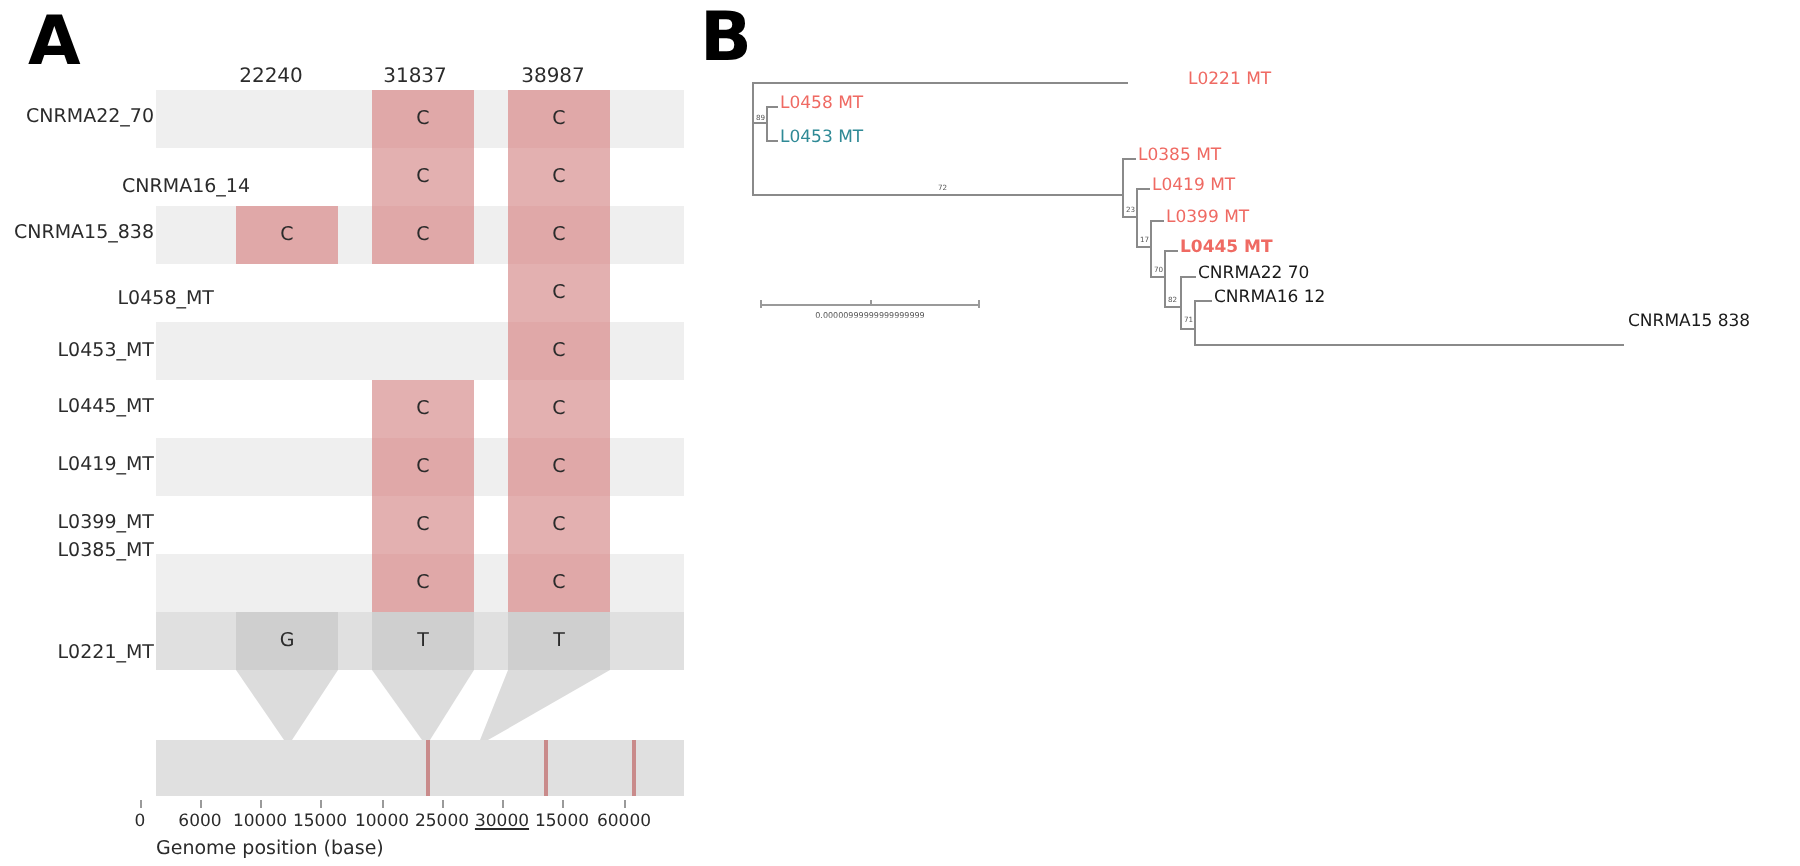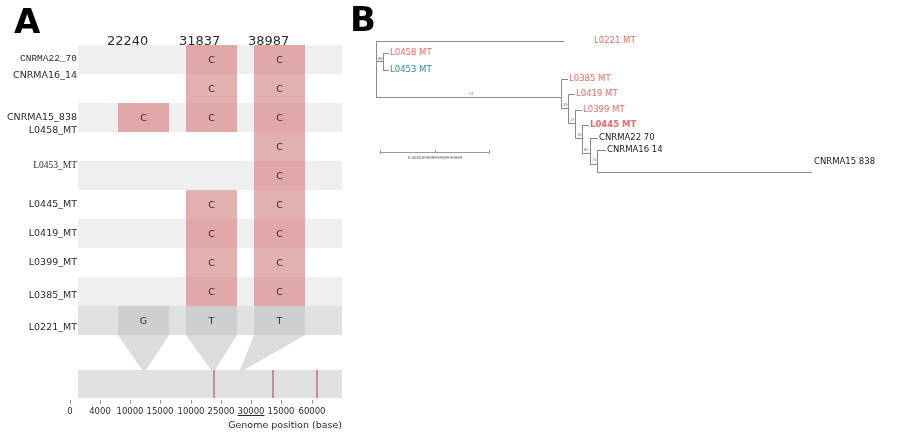--- a/index.html
+++ b/index.html
@@ -6,37 +6,37 @@
   body{width:900px;height:433px;background:#ffffff;
        font-family:"DejaVu Sans","Liberation Sans",sans-serif;
        overflow:hidden;position:relative;}
   .panel-letter{position:absolute;font-weight:bold;font-size:34px;color:#000;
                 line-height:1;font-family:"DejaVu Sans","Liberation Sans",sans-serif;}
   #panelA{left:14px;top:4px;}
   #panelB{left:348px;top:2px;}
 
   
   #heatmap-panel{position:absolute;left:0;top:0;width:350px;height:433px;}
-  .col-header{position:absolute;font-size:13px;color:#2b2b2b;text-align:left;
+  .col-header{position:absolute;font-size:10px;color:#2b2b2b;text-align:center;
               white-space:nowrap;top:33px;}
   .row-label{position:absolute;font-size:9.5px;color:#2b2b2b;text-align:right;
              white-space:nowrap;right:0;width:100%;}
   .row-label-wrap{position:absolute;left:0;width:77px;height:14px;}
   .hm-stripe{position:absolute;background:#efefef;}
   .hm-cell{position:absolute;display:flex;align-items:center;justify-content:center;
            font-size:9.5px;color:#2b2b2b;}
   .hm-cell.alt{background:#e0a8a8;}
   .hm-cell.base{background:#e3b0b0;}
   .hm-cell.refalt{background:#cfcfcf;}
   .genome-bar{position:absolute;background:#e0e0e0;}
   .genome-tick{position:absolute;background:#c98b8b;width:1.5px;}
   .axis-line-tick{position:absolute;background:#9a9a9a;width:1px;height:4px;}
   .axis-tick-label{position:absolute;font-size:8.5px;color:#2b2b2b;text-align:center;
                    white-space:nowrap;}
-  .axis-title{position:absolute;font-size:9.5px;color:#2b2b2b;text-align:right;
+  .axis-title{position:absolute;font-size:9.5px;color:#2b2b2b;text-align:left;
               white-space:nowrap;}
   .funnel{position:absolute;}
 
   
   #tree-panel{position:absolute;left:350px;top:0;width:550px;height:433px;}
   .br{position:absolute;background:#8a8a8a;}
   .br.h{height:1px;}
   .br.v{width:1px;}
   .tip-label{position:absolute;font-size:8.5px;white-space:nowrap;
              font-family:"DejaVu Sans","Liberation Sans",sans-serif;}
@@ -61,45 +61,45 @@
   <div class="col-header" style="left:179px;width:57px;">31837</div>
   <div class="col-header" style="left:248px;width:57px;">38987</div>
 
   <div class="hm-stripe" style="left:78px;top:45px;width:264px;height:29px;"></div>
   <div class="hm-stripe" style="left:78px;top:103px;width:264px;height:29px;"></div>
   <div class="hm-stripe" style="left:78px;top:161px;width:264px;height:29px;"></div>
   <div class="hm-stripe" style="left:78px;top:219px;width:264px;height:29px;"></div>
   <div class="hm-stripe" style="left:78px;top:277px;width:264px;height:29px;"></div>
   <div class="hm-stripe" style="left:78px;top:306px;width:264px;height:29px;background:#e0e0e0;"></div>
 
-  <div class="row-label-wrap" style="top:53px;font-family:Liberation Mono, monospace;">
+  <div class="row-label-wrap" style="top:53px;">
       <div class="row-label">CNRMA22_70</div>
     </div>
-  <div class="row-label-wrap" style="top:69px;">
+  <div class="row-label-wrap" style="top:88px;padding-left:48px;">
       <div class="row-label">CNRMA16_14</div>
     </div>
   <div class="row-label-wrap" style="top:111px;">
       <div class="row-label">CNRMA15_838</div>
     </div>
-  <div class="row-label-wrap" style="top:124px;">
+  <div class="row-label-wrap" style="top:144px;margin-left:30px;">
       <div class="row-label">L0458_MT</div>
     </div>
-  <div class="row-label-wrap" style="top:160px;font-family:Liberation Serif, serif;">
+  <div class="row-label-wrap" style="top:170px;">
       <div class="row-label">L0453_MT</div>
     </div>
   <div class="row-label-wrap" style="top:198px;">
       <div class="row-label">L0445_MT</div>
     </div>
   <div class="row-label-wrap" style="top:227px;">
       <div class="row-label">L0419_MT</div>
     </div>
   <div class="row-label-wrap" style="top:256px;">
       <div class="row-label">L0399_MT</div>
     </div>
-  <div class="row-label-wrap" style="top:289px;">
+  <div class="row-label-wrap" style="top:270px;">
       <div class="row-label">L0385_MT</div>
     </div>
   <div class="row-label-wrap" style="top:321px;">
       <div class="row-label">L0221_MT</div>
     </div>
 
   <div class="hm-cell alt" style="left:118px;top:103px;width:51px;height:29px;">C</div>
   <div class="hm-cell refalt" style="left:118px;top:306px;width:51px;height:29px;">G</div>
 
   <div class="hm-cell alt" style="left:186px;top:45px;width:51px;height:29px;">C</div>
@@ -137,21 +137,21 @@
   <div class="axis-line-tick" style="left:100px;top:400px;"></div>
   <div class="axis-line-tick" style="left:130px;top:400px;"></div>
   <div class="axis-line-tick" style="left:160px;top:400px;"></div>
   <div class="axis-line-tick" style="left:191px;top:400px;"></div>
   <div class="axis-line-tick" style="left:221px;top:400px;"></div>
   <div class="axis-line-tick" style="left:251px;top:400px;"></div>
   <div class="axis-line-tick" style="left:281px;top:400px;"></div>
   <div class="axis-line-tick" style="left:312px;top:400px;"></div>
 
   <div class="axis-tick-label" style="left:56px;top:406px;width:28px;">0</div>
-  <div class="axis-tick-label" style="left:86px;top:406px;width:28px;">4000</div>
+  <div class="axis-tick-label" style="left:86px;top:406px;width:28px;">6000</div>
   <div class="axis-tick-label" style="left:113px;top:406px;width:34px;">10000</div>
   <div class="axis-tick-label" style="left:143px;top:406px;width:34px;">15000</div>
   <div class="axis-tick-label" style="left:174px;top:406px;width:34px;">10000</div>
   <div class="axis-tick-label" style="left:204px;top:406px;width:34px;">25000</div>
   <div class="axis-tick-label" style="left:234px;top:406px;width:34px;text-decoration:underline;">30000</div>
   <div class="axis-tick-label" style="left:264px;top:406px;width:34px;">15000</div>
   <div class="axis-tick-label" style="left:295px;top:406px;width:34px;">60000</div>
 
   <div class="axis-title" style="left:78px;top:419px;width:264px;">Genome position (base)</div>
 </div>
@@ -200,21 +200,21 @@
 
   <div class="br h" style="left:232px;top:153px;width:8px;"></div>
   <div class="br v" style="left:240px;top:138px;height:26px;"></div>
   <div class="br h" style="left:240px;top:138px;width:8px;"></div>
   <div class="tip-label tip-black" style="left:249px;top:132px;">CNRMA22 70</div>
   <div class="boot" style="left:242px;top:158px;">71</div>
 
   <div class="br h" style="left:240px;top:164px;width:7px;"></div>
   <div class="br v" style="left:247px;top:150px;height:22px;"></div>
   <div class="br h" style="left:247px;top:150px;width:9px;"></div>
-  <div class="tip-label tip-black" style="left:257px;top:144px;">CNRMA16 14</div>
+  <div class="tip-label tip-black" style="left:257px;top:144px;">CNRMA16 12</div>
 
   <div class="br h" style="left:247px;top:172px;width:215px;"></div>
   <div class="tip-label tip-black" style="left:464px;top:156px;">CNRMA15 838</div>
 
   <div class="scale-line" style="left:30px;top:152px;width:110px;"></div>
   <div class="scale-cap" style="left:30px;top:150px;"></div>
   <div class="scale-cap" style="left:139px;top:150px;"></div>
   <div class="scale-mid" style="left:85px;top:150px;"></div>
   <div class="scale-text" style="left:25px;top:155px;width:120px;">0.00000999999999999999</div>
 </div>

